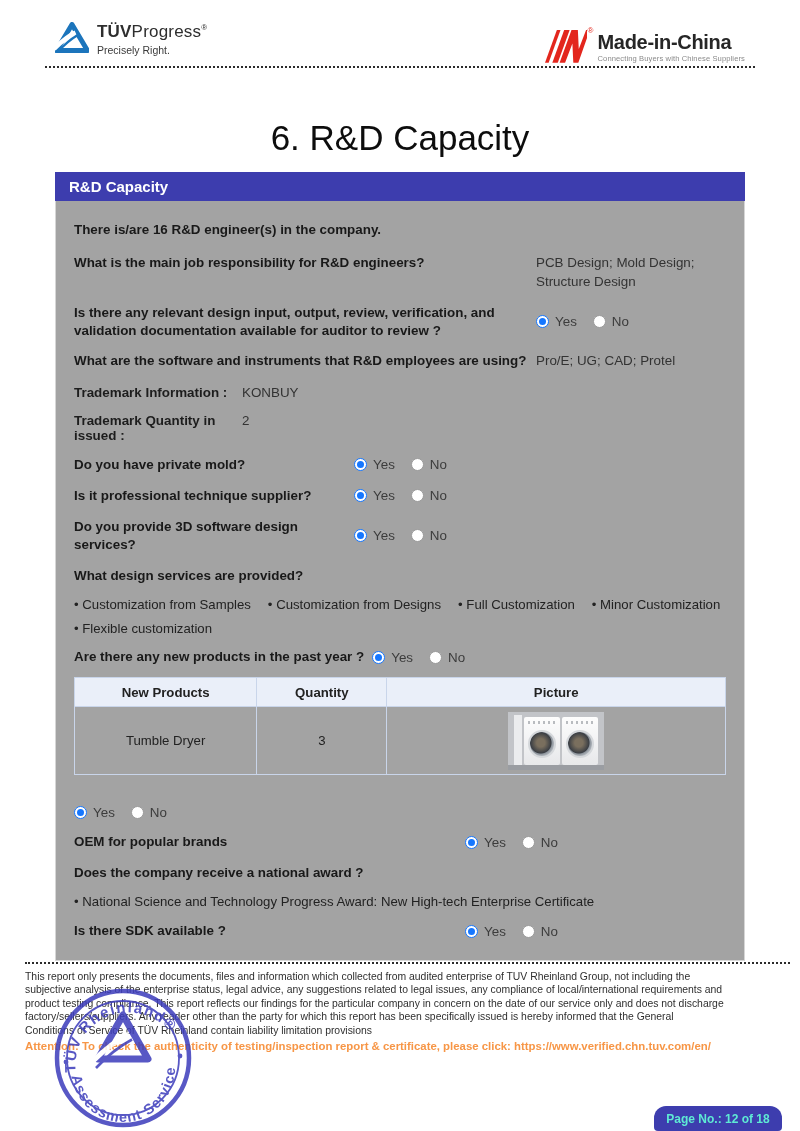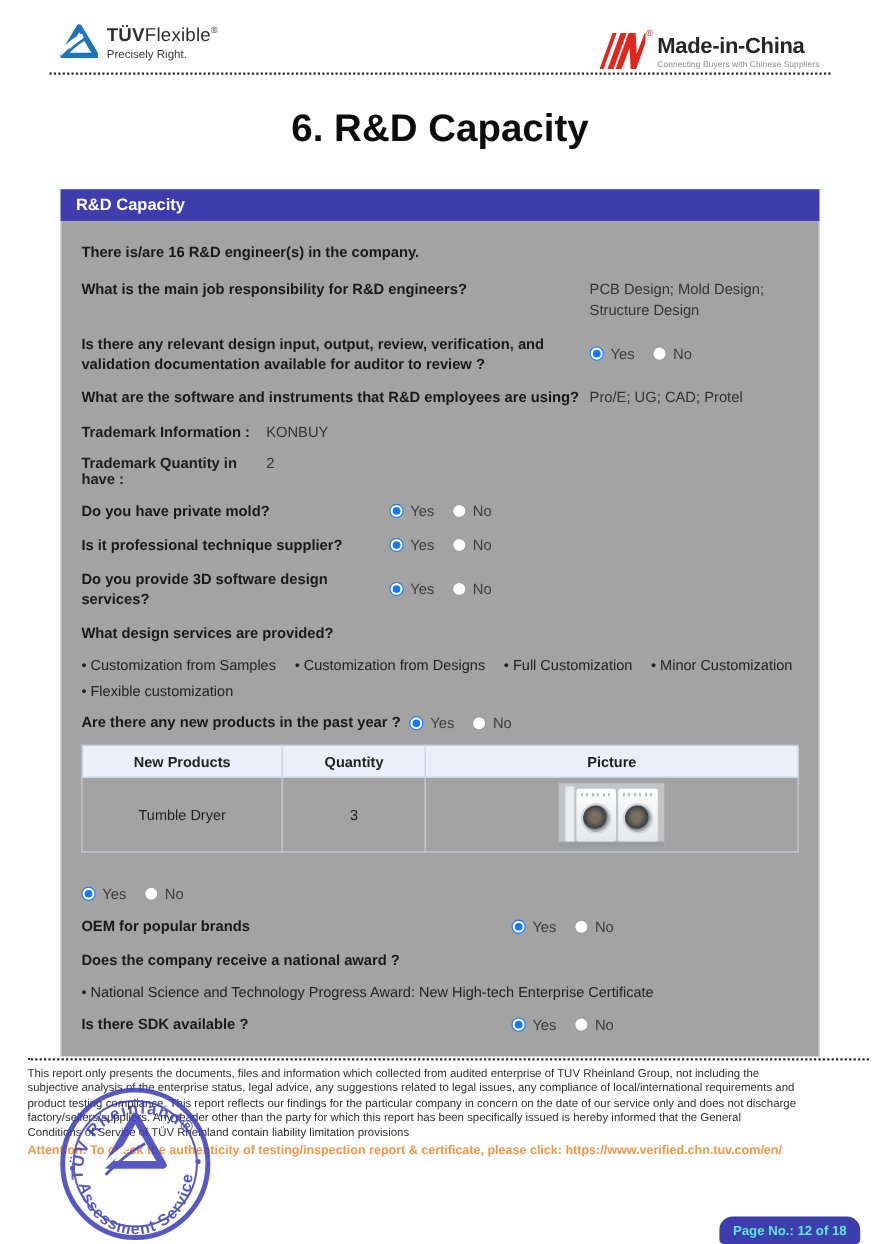--- a/index.html
+++ b/index.html
@@ -14,21 +14,21 @@
   .tuv-text .brand b { font-weight:700; }
   .tuv-text .reg { font-size:8px; vertical-align:super; color:#2e2e2e; }
   .tuv-text .tag { font-size:10.5px; color:#3a3a3a; margin-top:2px; }
   .mic-logo { position:absolute; right:55px; top:26px; display:flex; align-items:flex-end; gap:4px; }
   .mic-reg { color:#e3261d; font-size:8px; margin-left:-3px; align-self:flex-start; }
   .mic-text { text-align:left; }
   .mic-name { font-size:20px; font-weight:700; color:#262626; letter-spacing:-0.3px; line-height:1; }
   .mic-tag { font-size:7.6px; color:#8a8a8a; margin-top:2px; letter-spacing:0.1px; }
 
   
-  .page-title { position:absolute; top:97px; left:0; right:0; text-align:center; font-size:35px; font-weight:700; color:#0d0d0d; }
+  .page-title { position:absolute; top:118px; left:0; right:0; text-align:center; font-size:35px; font-weight:400; color:#0d0d0d; }
 
   
   .panel { position:absolute; left:55px; top:172px; width:690px; }
   .panel-hd { background:#3d3dae; color:#fff; font-size:15px; font-weight:700; height:29px; display:flex; align-items:center; padding:0 14px; }
   .panel-bd { border:1px solid #d6d6d6; border-top:none; background:#a3a3a3; padding:20px 18px 18px; font-size:13.4px; color:#1d1d1d; }
   .q { font-weight:700; color:#191919; line-height:1.35; }
   .a { font-weight:400; color:#333; line-height:1.4; }
   .row { margin-bottom:12px; }
   .row2col { display:flex; margin-bottom:12px; }
   .row2col .left { width:460px; }
@@ -77,21 +77,21 @@
 <div class="page">
 
   <div class="hdr">
     <div class="tuv-logo">
       <svg width="34" height="31" viewBox="0 0 34 31">
         <path d="M17 2.5 L32.5 28.5 L1.5 28.5 Z" fill="none" stroke="#1c75bc" stroke-width="5" stroke-linejoin="round"></path>
         <path d="M-1 27 C 8 18 14 13.5 20.5 10.5" stroke="#ffffff" stroke-width="4.5" fill="none"></path>
         <path d="M2.5 30 C 10 22 16 17 22 13.5" stroke="#1c75bc" stroke-width="2.4" fill="none"></path>
       </svg>
       <div class="tuv-text">
-        <div class="brand"><b>TÜV</b><span>Flexible</span><span class="reg">®</span></div>
+        <div class="brand"><b>TÜV</b><span>Progress</span><span class="reg">®</span></div>
         <div class="tag">Precisely Right.</div>
       </div>
     </div>
     <div class="mic-logo">
       <svg width="42" height="37" viewBox="0 0 46 40">
         <polygon fill="#e3261d" points="0,40 13,4 17,4 4,40"></polygon>
         <polygon fill="#e3261d" points="8,40 21,4 27,4 14,40"></polygon>
         <path fill="#e3261d" d="M16,40 L29,4 L36,4 L37,25 L45,4 L46,4 L46,13 L36.5,40 L31,40 L30,19 L22,40 Z"></path>
       </svg>
       <span class="mic-reg">®</span>
@@ -131,21 +131,21 @@
       <div class="row2col" style="margin-bottom:14px;">
         <div class="left q">What are the software and instruments that R&amp;D employees are using?</div>
         <div class="right a">Pro/E; UG; CAD; Protel</div>
       </div>
 
       <div class="kvrow">
         <div class="k">Trademark Information :</div>
         <div class="v">KONBUY</div>
       </div>
       <div class="kvrow">
-        <div class="k">Trademark Quantity in have :</div>
+        <div class="k">Trademark Quantity in issued :</div>
         <div class="v">2</div>
       </div>
 
       <div class="ynrow">
         <div class="q">Do you have private mold?</div>
         <span class="rgroup">
           <span class="radio sel"></span>
             <span class="rlabel">Yes</span>
           <span class="radio"></span>
             <span class="rlabel">No</span>

